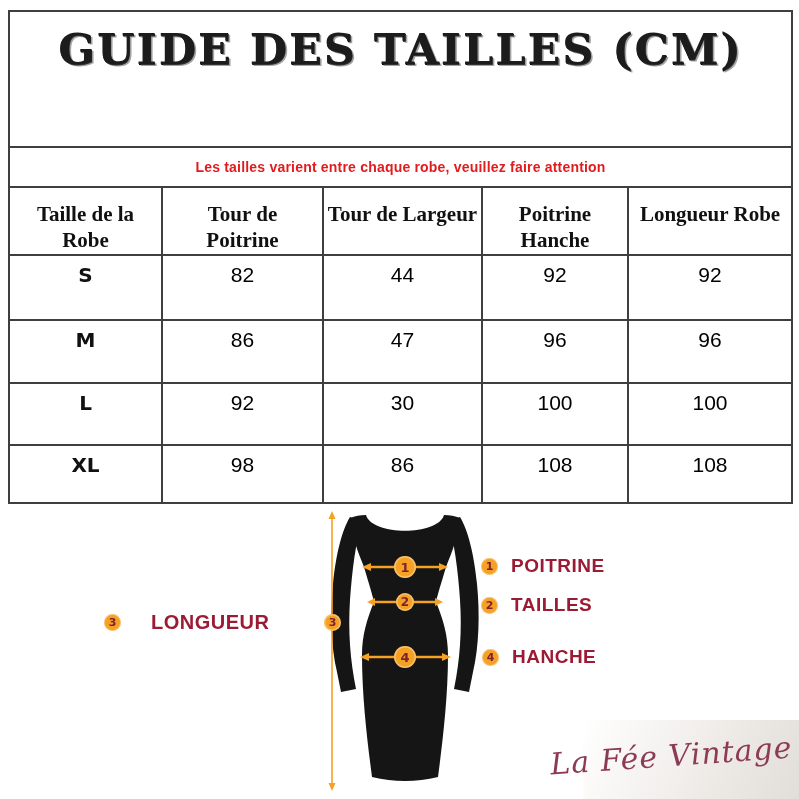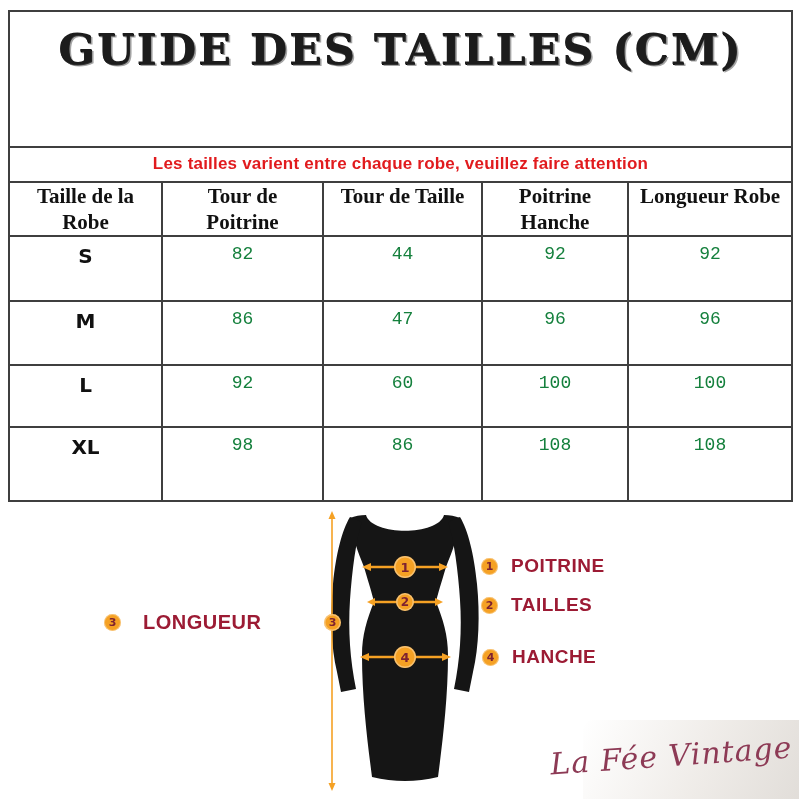--- a/index.html
+++ b/index.html
@@ -16,33 +16,33 @@
   }
   table.size-table td, table.size-table th { border:2px solid #3f3f3f; }
 
   tr.title-row td {
     height:136px; vertical-align:top; text-align:center; padding-top:12px;
     font-family:"DejaVu Serif", serif; font-weight:bold; font-size:43px;
     letter-spacing:2px; color:#1c1c1c;
     text-shadow:2px 2px 0 rgba(90,90,90,0.55), 0.5px 0.5px 0 #000;
   }
   tr.warning-row td {
-    height:34px; text-align:center; vertical-align:middle;
-    font-weight:bold; font-size:17px; color:#e11b1e; letter-spacing:0.2px;
+    height:40px; text-align:center; vertical-align:middle;
+    font-weight:bold; font-size:14px; color:#e11b1e; letter-spacing:0.2px;
   }
   tr.header-row th {
-    height:54px; vertical-align:top; text-align:center; padding-top:0;
+    height:54px; vertical-align:top; text-align:center; padding-top:13px;
     font-family:"Liberation Serif", serif; font-weight:bold; font-size:21px;
     color:#111; white-space:pre-line; line-height:1.25;
   }
   tr.data-row td { vertical-align:top; text-align:center; padding-top:7px; }
   tr.data-row td.size-cell { font-weight:bold; font-size:20px; color:#111; font-family:"DejaVu Sans", sans-serif; }
-  tr.data-row td.num-cell  { font-size:18px; color:#15803d; font-family:Liberation Mono, monospace; }
+  tr.data-row td.num-cell  { font-size:21px; color:#000000; font-family:Liberation Sans, sans-serif; }
   tr.row-s  { height:65px; } tr.row-m { height:63px; }
-  tr.row-l  { height:62px; } tr.row-xl{ height:74px; }
+  tr.row-l  { height:62px; } tr.row-xl{ height:58px; }
 
   
   .diagram-svg { position:absolute; left:0; top:502px; width:799px; height:297px; z-index:1; }
 
   .marker {
     position:absolute; z-index:3; border-radius:50%;
     background:#F5A124; color:#7E2230; font-weight:bold;
     display:flex; align-items:center; justify-content:center;
     box-shadow:inset 0 0 0 1.5px rgba(255,255,255,0.35);
     font-family:"DejaVu Sans", sans-serif;
@@ -60,21 +60,21 @@
     font-family:"DejaVu Sans", sans-serif;
   }
   .legend-label {
     font-weight:bold; font-size:19px; color:#9C1B34; letter-spacing:0.5px;
     margin-left:13px; white-space:nowrap;
   }
   .legend-poitrine { left:481px; top:557px; }
   .legend-taille   { left:481px; top:596px; }
   .legend-hanche   { left:482px; top:648px; }
   .legend-longueur { left:104px; top:613px; }
-  .legend-longueur .legend-label { margin-left:22px; font-size:20px; }
+  .legend-longueur .legend-label { margin-left:30px; font-size:20px; }
 
   .corner-patch {
     position:absolute; left:583px; top:720px; width:216px; height:79px; z-index:1;
     background:linear-gradient(115deg, rgba(224,216,208,0) 0%, rgba(216,208,199,0.4) 55%, rgba(201,194,186,0.55) 100%);
     border-radius:10px 0 0 0;
   }
   .watermark {
     position:absolute; right:6px; top:738px; z-index:2;
     font-family:"DejaVu Serif", serif; font-style:italic;
     font-size:30px; color:#8D3A55; letter-spacing:1px;
@@ -99,21 +99,21 @@
         <td colspan="5">GUIDE DES TAILLES (CM)</td>
       </tr>
       <tr class="warning-row">
         <td colspan="5">Les tailles varient entre chaque robe, veuillez faire attention</td>
       </tr>
       <tr class="header-row">
         <th>Taille de la
 Robe</th>
         <th>Tour de
 Poitrine</th>
-        <th>Tour de Taille</th>
+        <th>Tour de Largeur</th>
         <th>Poitrine
 Hanche</th>
         <th>Longueur Robe</th>
       </tr>
       <tr class="data-row row-s">
         <td class="size-cell">S</td>
         <td class="num-cell">82</td>
         <td class="num-cell">44</td>
         <td class="num-cell">92</td>
         <td class="num-cell">92</td>
@@ -121,21 +121,21 @@
       <tr class="data-row row-m">
         <td class="size-cell">M</td>
         <td class="num-cell">86</td>
         <td class="num-cell">47</td>
         <td class="num-cell">96</td>
         <td class="num-cell">96</td>
       </tr>
       <tr class="data-row row-l">
         <td class="size-cell">L</td>
         <td class="num-cell">92</td>
-        <td class="num-cell">60</td>
+        <td class="num-cell">30</td>
         <td class="num-cell">100</td>
         <td class="num-cell">100</td>
       </tr>
       <tr class="data-row row-xl">
         <td class="size-cell">XL</td>
         <td class="num-cell">98</td>
         <td class="num-cell">86</td>
         <td class="num-cell">108</td>
         <td class="num-cell">108</td>
       </tr>

